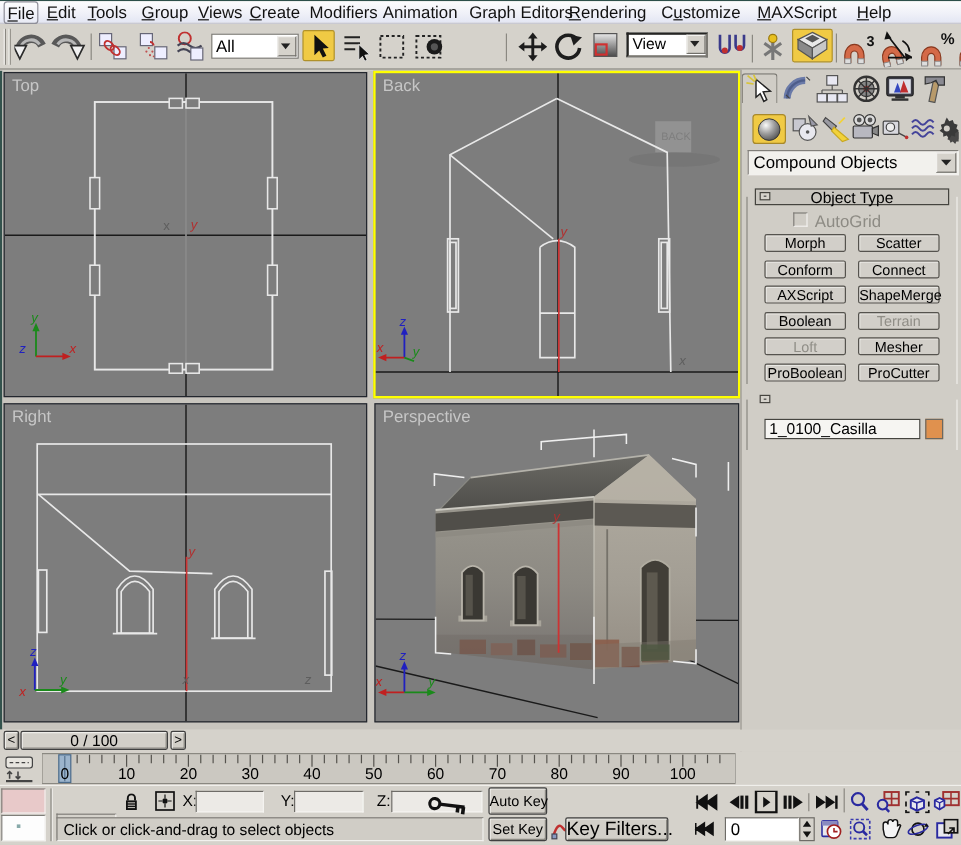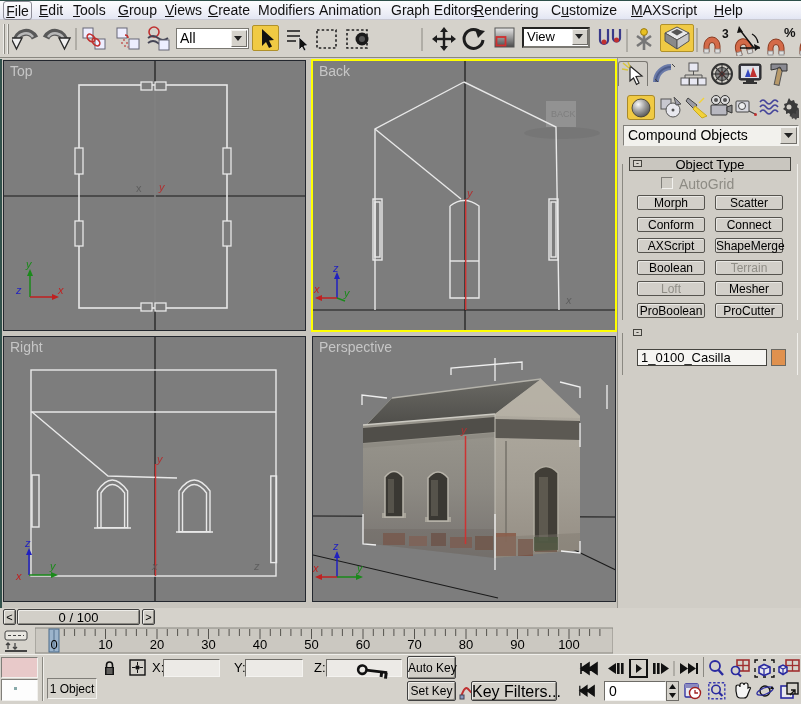--- a/index.html
+++ b/index.html
@@ -661,20 +661,21 @@
 
 <svg class="abs" style="left:355px;top:8px" width="40" height="22" viewBox="0 0 40 22">
 <g transform="rotate(7 18 10)">
 <circle cx="7" cy="8" r="4.2" fill="none" stroke="#111" stroke-width="2.6"></circle>
 <line x1="11" y1="8" x2="32" y2="8" stroke="#111" stroke-width="2.8"></line>
 <rect x="25" y="8" width="3" height="5" fill="#111"></rect>
 <rect x="29.6" y="8" width="3" height="6" fill="#111"></rect>
 </g>
 </svg>
 
+<div class="abs sunken" style="left:47px;top:26px;width:356px;height:20px;background:#d0cdc6;font-size:13px;line-height:19px;padding-left:5px;color:#000;">Click or click-and-drag to select objects</div>
 
 <div class="btn3d" style="left:407px;top:1px;width:49px;height:23px;font-size:12px;line-height:22px;white-space:nowrap;">Auto Key</div>
 <div class="btn3d" style="left:407px;top:26px;width:49px;height:20px;font-size:12px;line-height:19px;white-space:nowrap;">Set Key</div>
 
 
 <svg class="abs" style="left:459px;top:27px" width="22" height="19" viewBox="0 0 22 19">
 <path d="M2,15 Q6,2 10,8 T19,4" fill="none" stroke="#c03030" stroke-width="2"></path>
 <rect x="1" y="13" width="4" height="4" fill="#8a9ac0" stroke="#445"></rect>
 <rect x="16" y="3" width="4" height="4" fill="#8a9ac0" stroke="#445"></rect>
 </svg>

